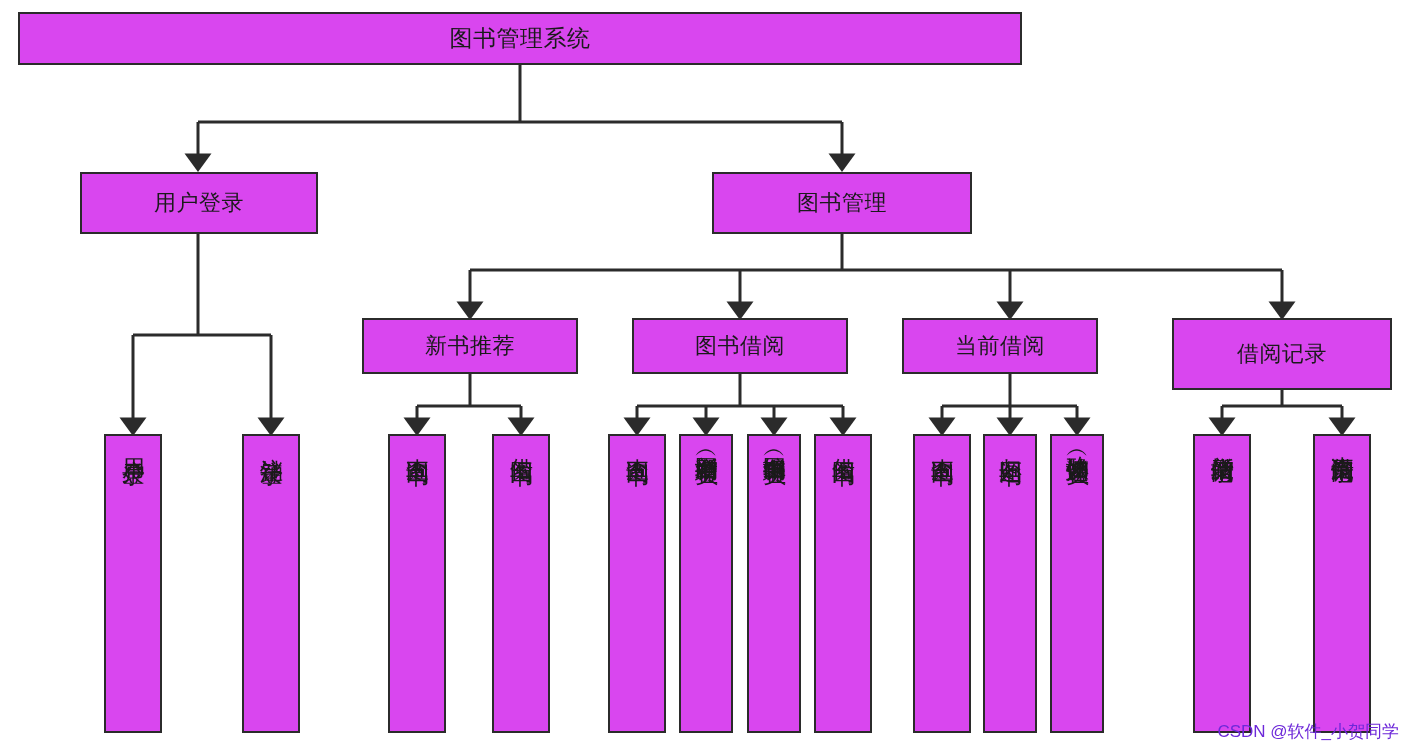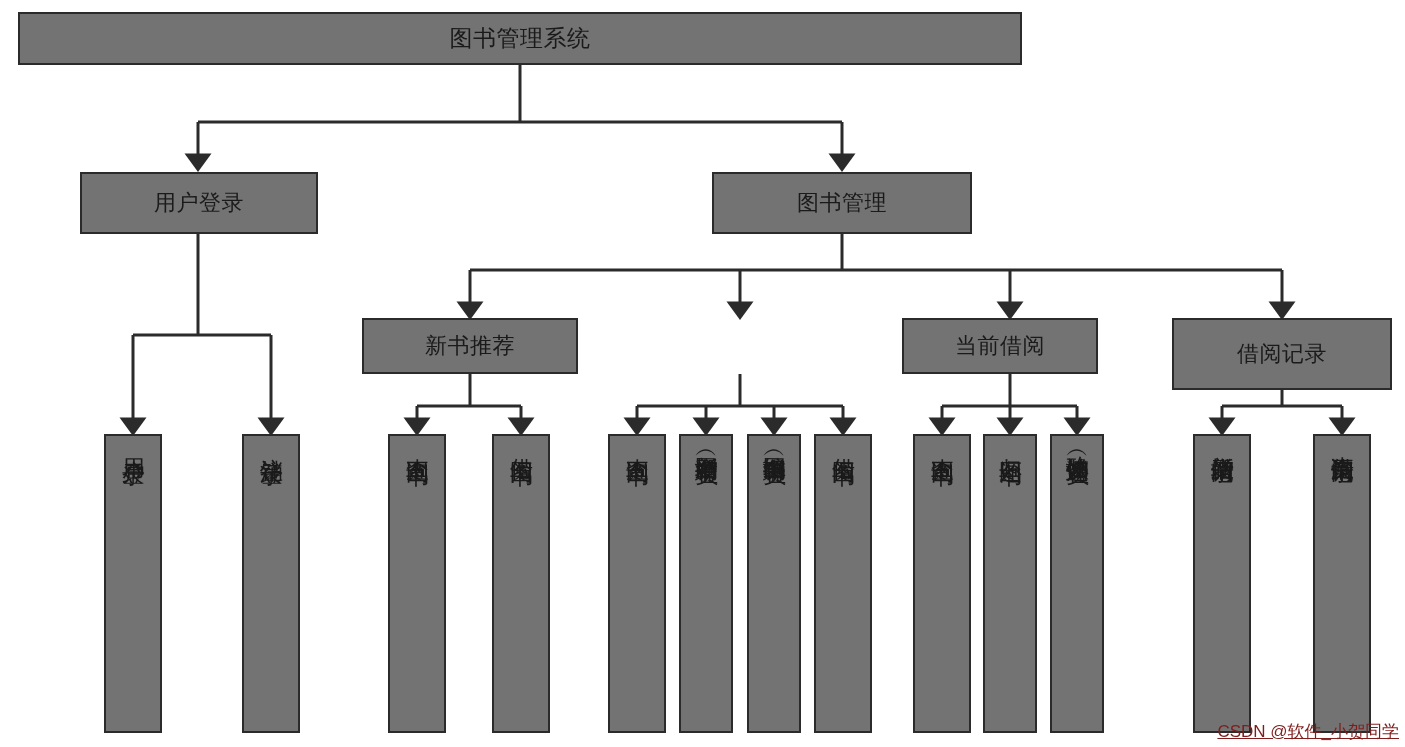--- a/index.html
+++ b/index.html
@@ -23,21 +23,21 @@
     left: 0;
     top: 0;
     width: 1405px;
     height: 747px;
     pointer-events: none;
   }
   .node {
     position: absolute;
     box-sizing: border-box;
     border: 2.5px solid #2b2b2b;
-    background: #737373;
+    background: #d946ef;
     display: flex;
     align-items: center;
     justify-content: center;
     color: #1a1a1a;
     z-index: 2;
   }
   .node .lbl {
     display: block;
     text-align: center;
     letter-spacing: 0.5px;
@@ -67,25 +67,24 @@
   }
   .node.v.tall .lbl {
     padding-top: 2px;
     letter-spacing: 1px;
   }
   .watermark {
     position: absolute;
     right: 6px;
     bottom: 4px;
     font-size: 17px;
-    color: #7f1d1d;
+    color: #6d28d9;
     white-space: nowrap;
     z-index: 5;
     font-family: "Liberation Sans", "DejaVu Sans", sans-serif;
-    text-decoration: underline;
   }
 </style>
 </head>
 <body>
 
 <div id="canvas">
 
   <svg id="wires" viewBox="0 0 1405 747">
     <defs>
       <marker id="arrow" markerWidth="11" markerHeight="11" refX="2.2" refY="5" orient="auto" markerUnits="strokeWidth">
@@ -143,20 +142,23 @@
   <div class="node h" style="left:80px; top:172px; width:238px; height:62px;">
     <span class="lbl">用户登录</span>
   </div>
   <div class="node h" style="left:362px; top:318px; width:216px; height:56px;">
     <span class="lbl">新书推荐</span>
   </div>
 
   <div class="node h" style="left:712px; top:172px; width:260px; height:62px;">
     <span class="lbl">图书管理</span>
   </div>
+  <div class="node h" style="left:632px; top:318px; width:216px; height:56px;">
+    <span class="lbl">图书借阅</span>
+  </div>
   <div class="node h" style="left:902px; top:318px; width:196px; height:56px;">
     <span class="lbl">当前借阅</span>
   </div>
   <div class="node h" style="left:1172px; top:318px; width:220px; height:72px;">
     <span class="lbl">借阅记录</span>
   </div>
 
   <div class="node v" style="left:104px; top:434px; width:58px; height:299px;">
     <span class="lbl">用户登录</span>
   </div>

